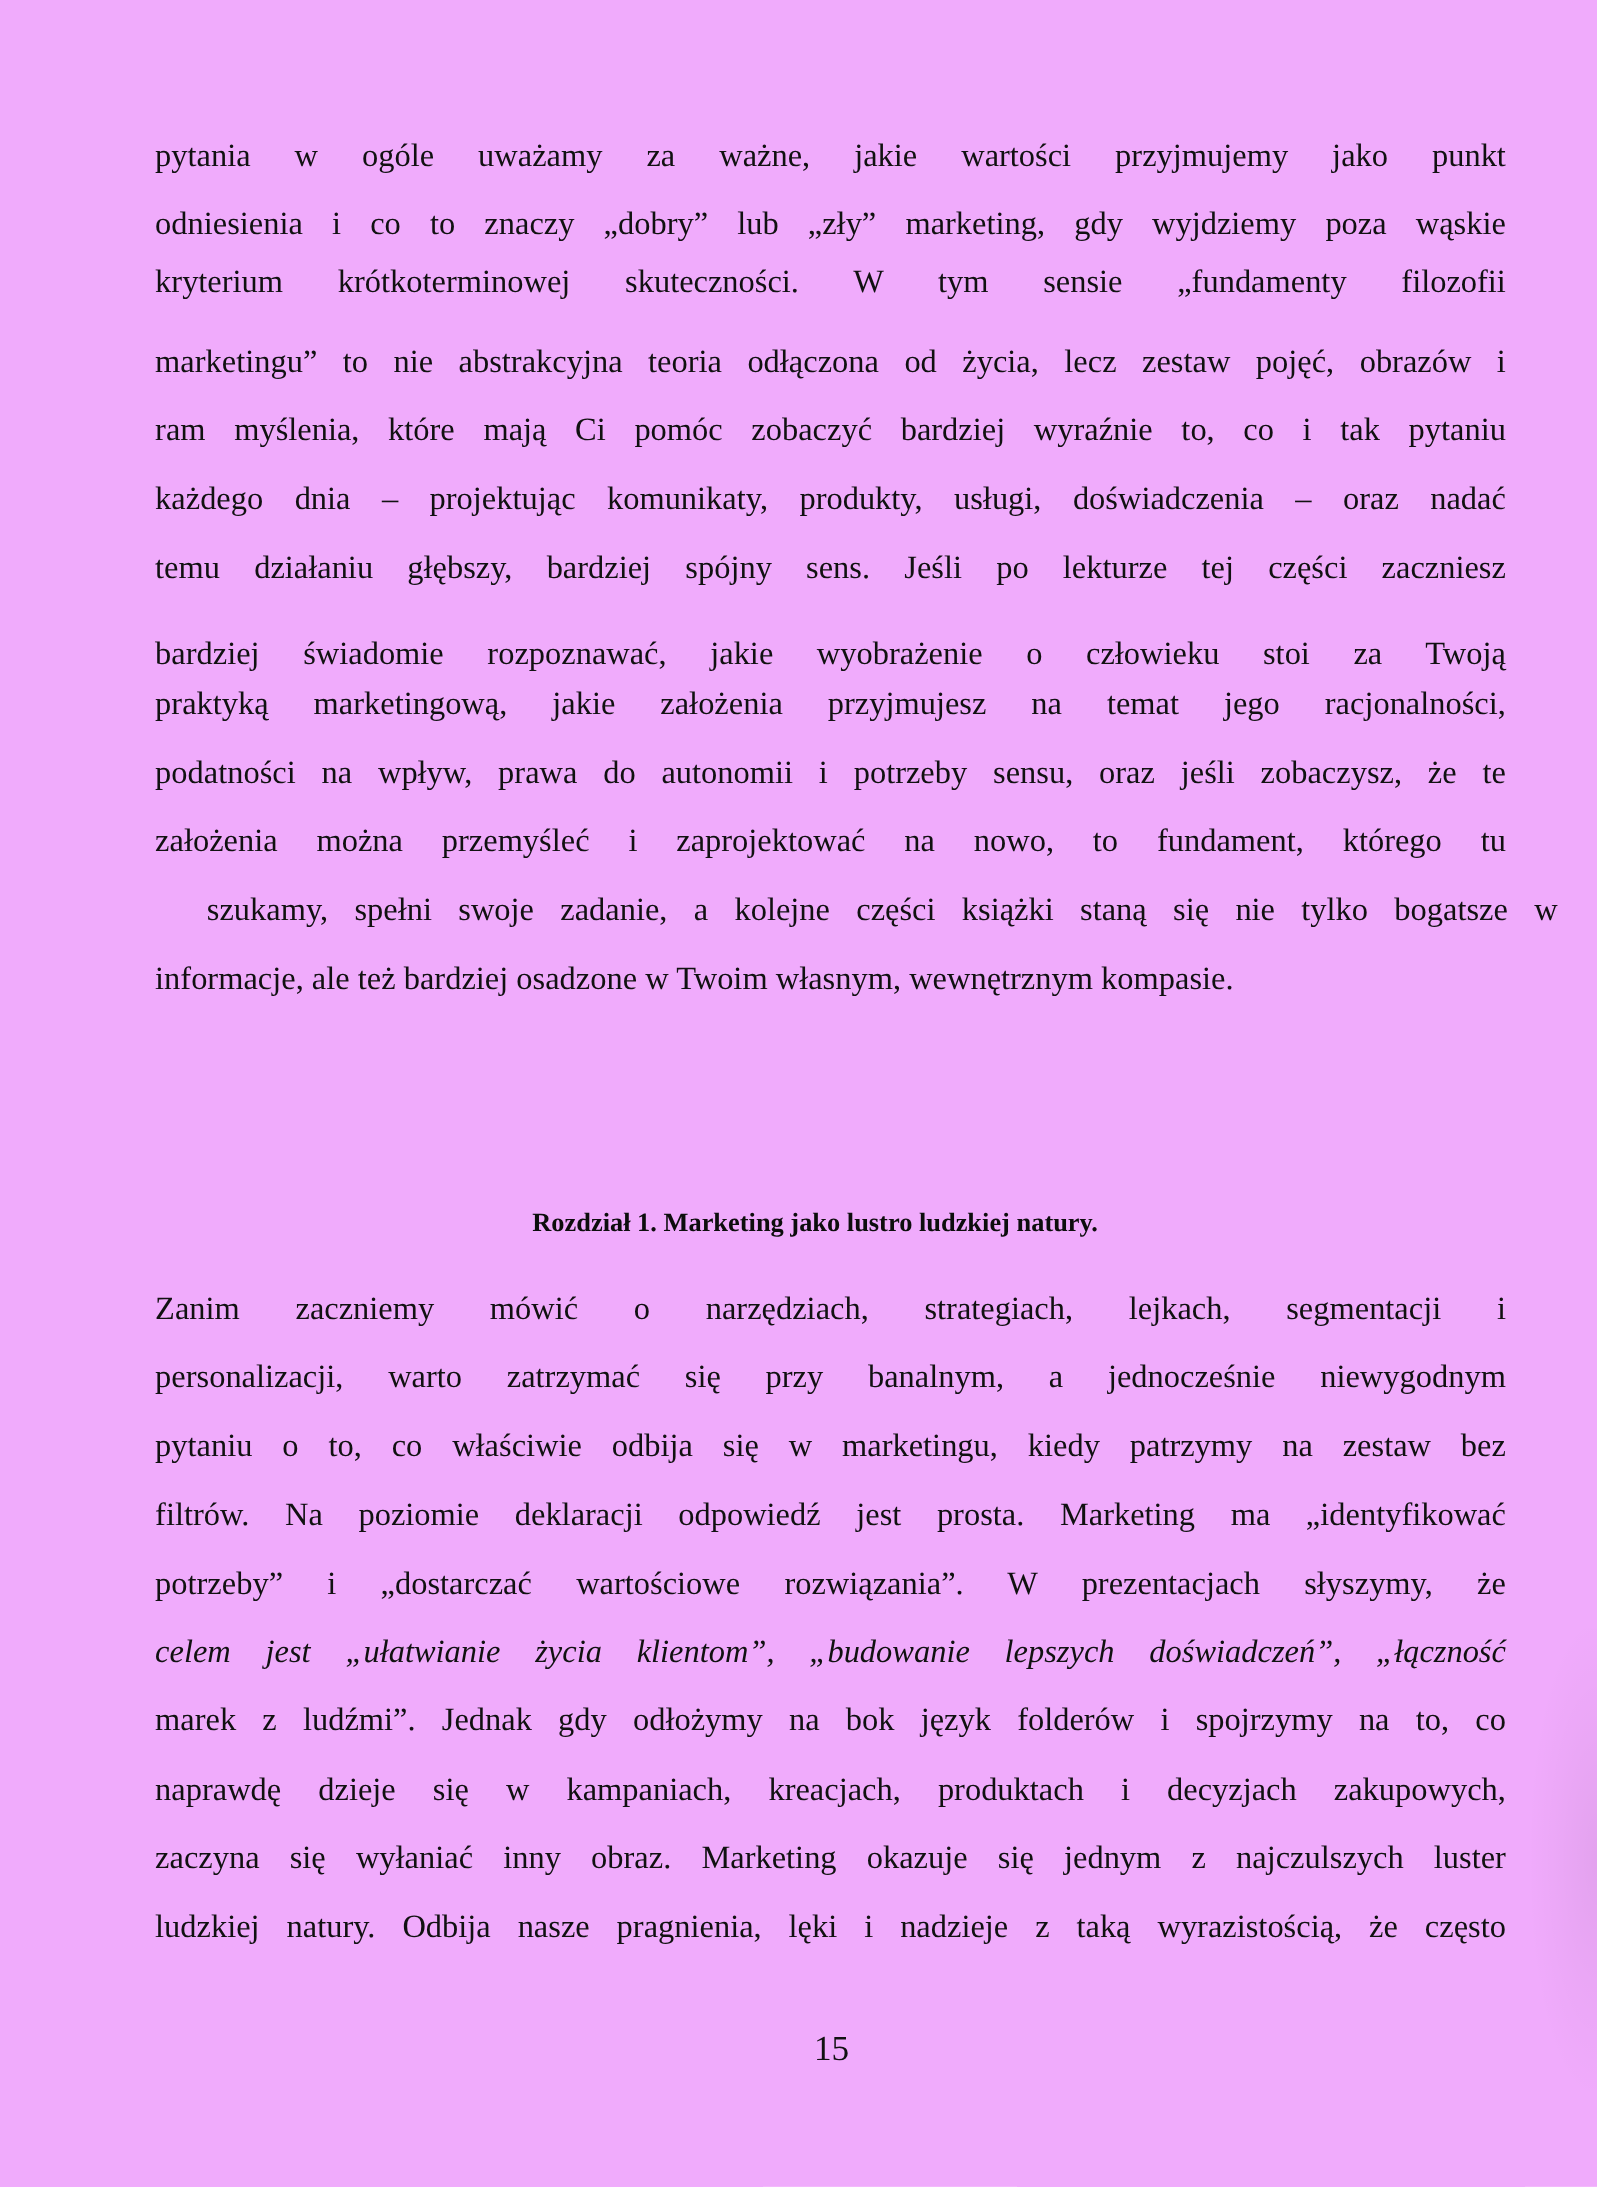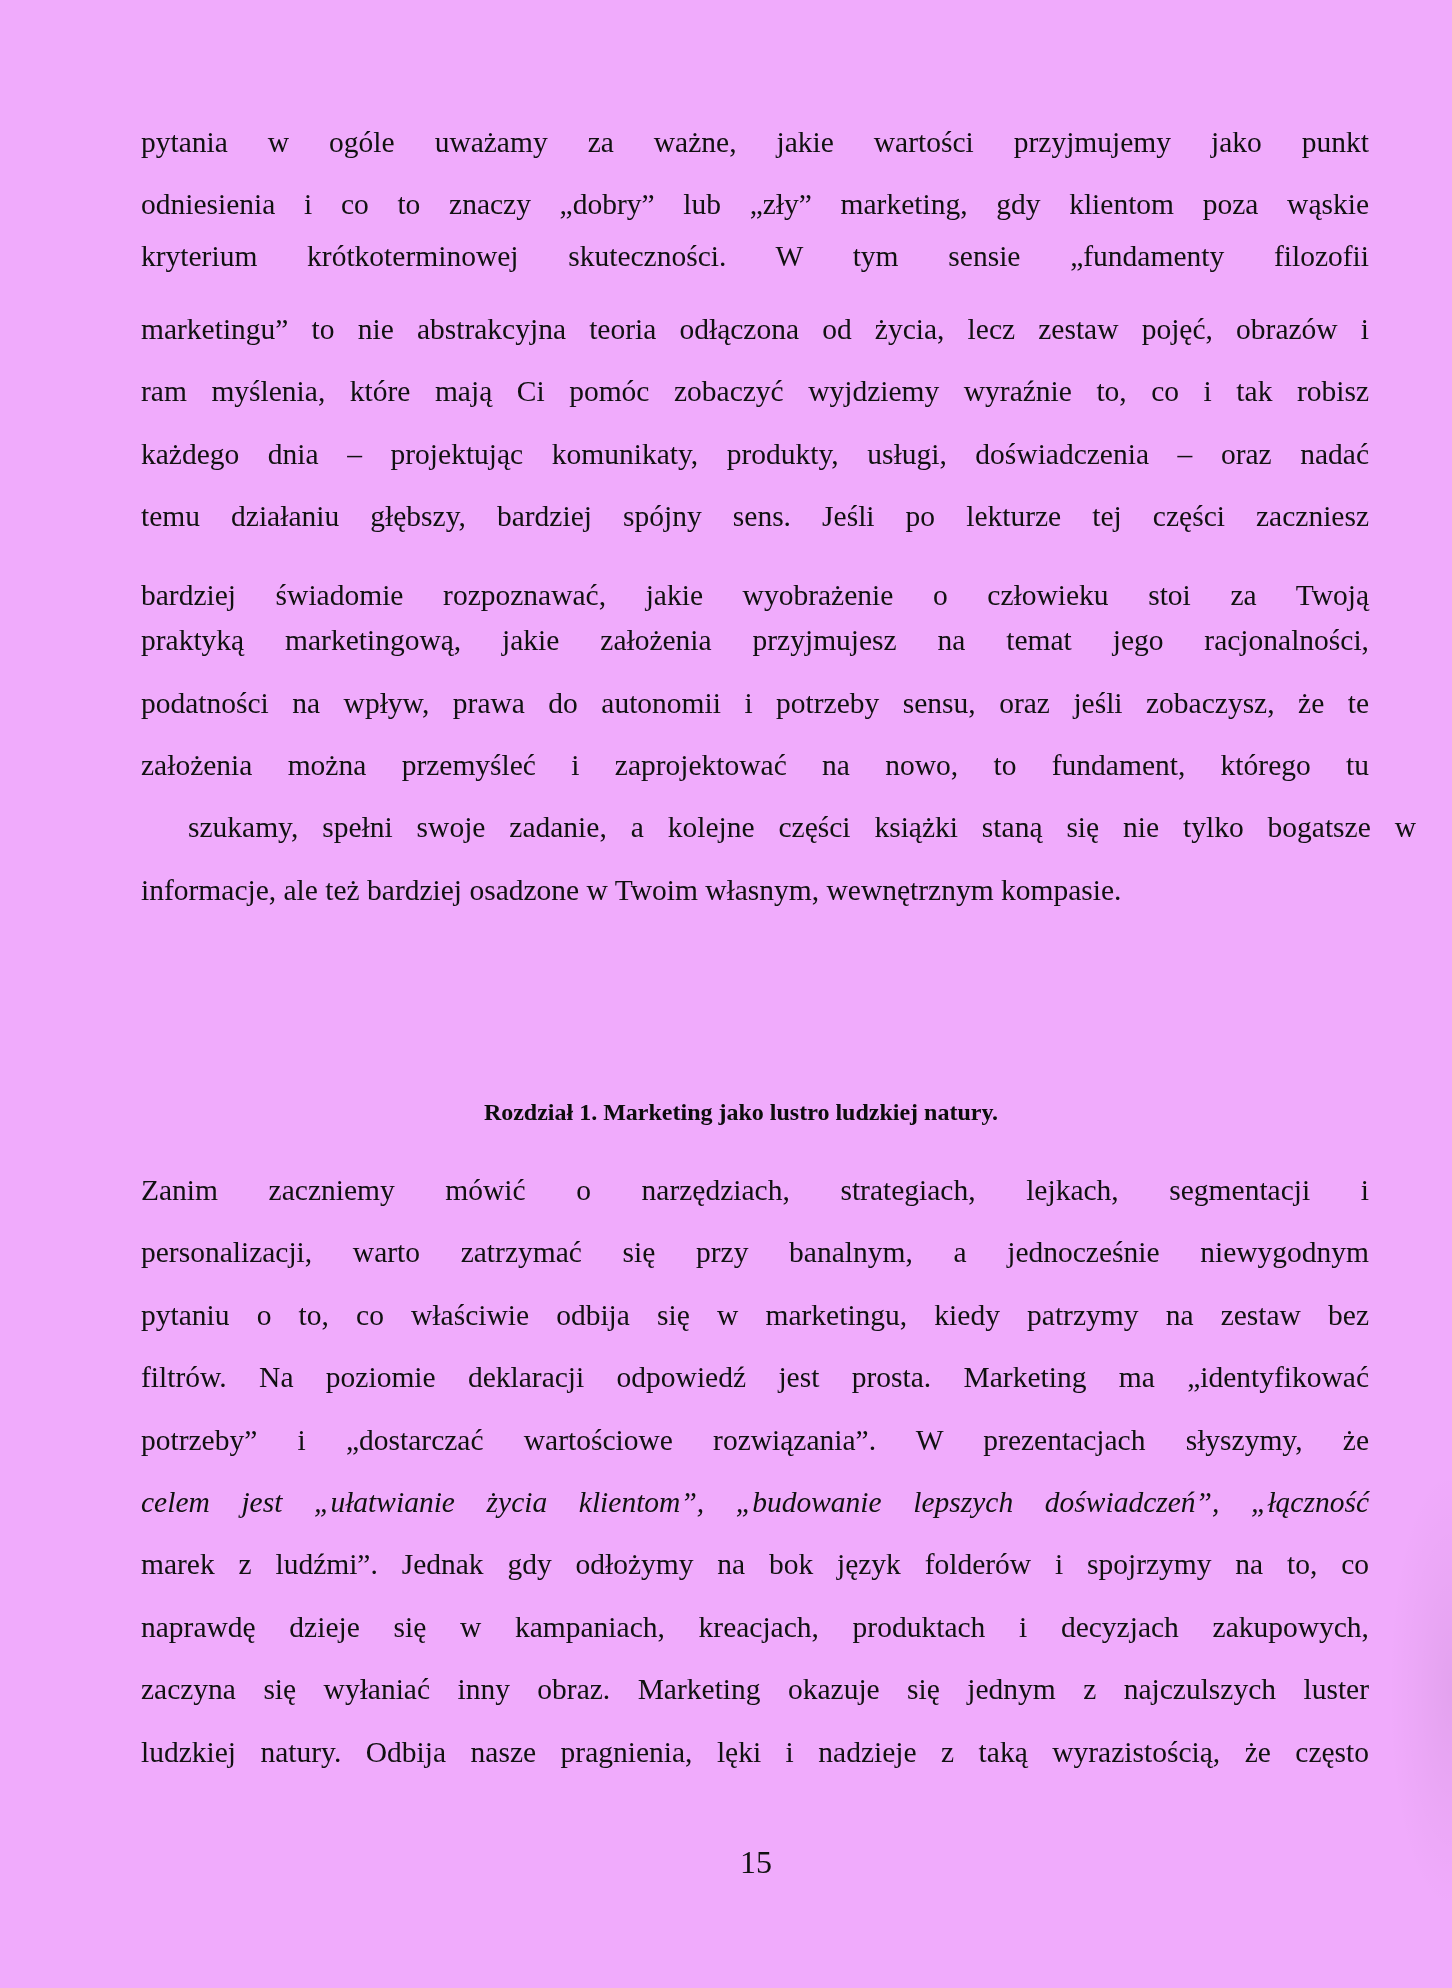--- a/index.html
+++ b/index.html
@@ -32,24 +32,24 @@
   }
   .page-number span { display: inline-block; padding-left: 60px; }
 </style>
 </head>
 <body>
 
 <div class="page">
 
   <div class="para" style="top:122px;">
     <div class="line" style="top: 0px; white-space: nowrap; text-align: left; word-spacing: 0px;">pytania w ogóle uważamy za ważne, jakie wartości przyjmujemy jako punkt</div>
-    <div class="line" style="top: 62.3px; white-space: nowrap; text-align: left; word-spacing: 0px;">odniesienia i co to znaczy „dobry” lub „zły” marketing, gdy klientom poza wąskie</div>
+    <div class="line" style="top: 62.3px; white-space: nowrap; text-align: left; word-spacing: 0px;">odniesienia i co to znaczy „dobry” lub „zły” marketing, gdy wyjdziemy poza wąskie</div>
     <div class="line" style="top: 114px; white-space: nowrap; text-align: left; word-spacing: 0px;">kryterium krótkoterminowej skuteczności. W tym sensie „fundamenty filozofii</div>
     <div class="line" style="top: 186.9px; white-space: nowrap; text-align: left; word-spacing: 0px;">marketingu” to nie abstrakcyjna teoria odłączona od życia, lecz zestaw pojęć, obrazów i</div>
-    <div class="line" style="top: 249.2px; white-space: nowrap; text-align: left; word-spacing: 0px;">ram myślenia, które mają Ci pomóc zobaczyć wyjdziemy wyraźnie to, co i tak robisz</div>
+    <div class="line" style="top: 249.2px; white-space: nowrap; text-align: left; word-spacing: 0px;">ram myślenia, które mają Ci pomóc zobaczyć bardziej wyraźnie to, co i tak pytaniu</div>
     <div class="line" style="top: 311.5px; white-space: nowrap; text-align: left; word-spacing: 0px;">każdego dnia – projektując komunikaty, produkty, usługi, doświadczenia – oraz nadać</div>
     <div class="line" style="top: 373.8px; white-space: nowrap; text-align: left; word-spacing: 0px;">temu działaniu głębszy, bardziej spójny sens. Jeśli po lekturze tej części zaczniesz</div>
     <div class="line" style="top: 453px; white-space: nowrap; text-align: left; word-spacing: 0px;">bardziej świadomie rozpoznawać, jakie wyobrażenie o człowieku stoi za Twoją</div>
     <div class="line" style="top: 498.4px; white-space: nowrap; text-align: left; word-spacing: 0px;">praktyką marketingową, jakie założenia przyjmujesz na temat jego racjonalności,</div>
     <div class="line" style="top: 560.7px; white-space: nowrap; text-align: left; word-spacing: 0px;">podatności na wpływ, prawa do autonomii i potrzeby sensu, oraz jeśli zobaczysz, że te</div>
     <div class="line" style="top: 623px; white-space: nowrap; text-align: left; word-spacing: 0px;">założenia można przemyśleć i zaprojektować na nowo, to fundament, którego tu</div>
     <div class="line" style="top: 685.3px; white-space: nowrap; text-align: left; word-spacing: 0px; margin-left: 47px;">szukamy, spełni swoje zadanie, a kolejne części książki staną się nie tylko bogatsze w</div>
     <div class="line last" style="top:747.6px;">informacje, ale też bardziej osadzone w Twoim własnym, wewnętrznym kompasie.</div>
   </div>
 

